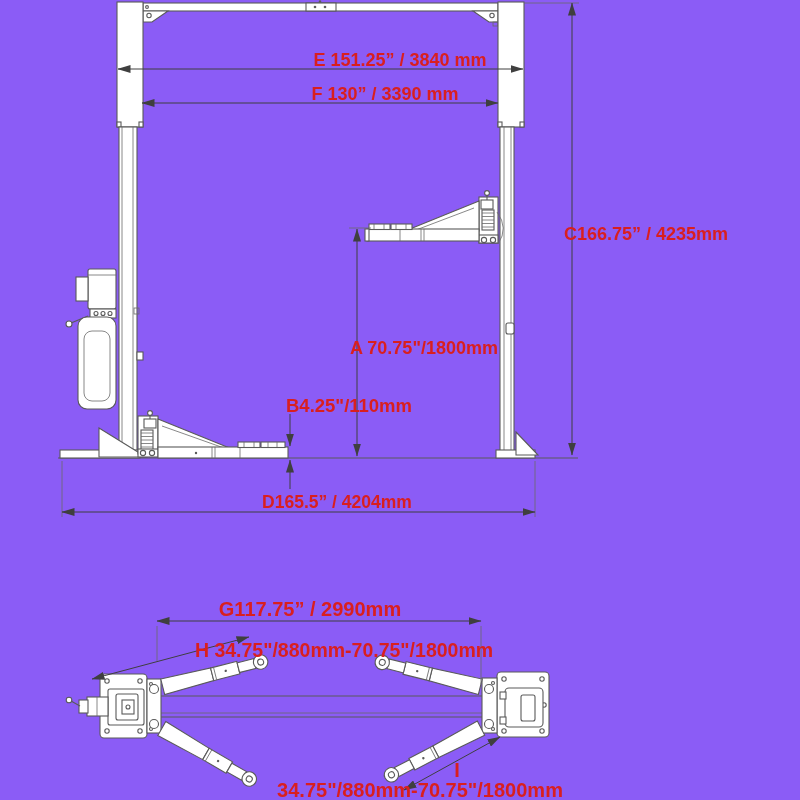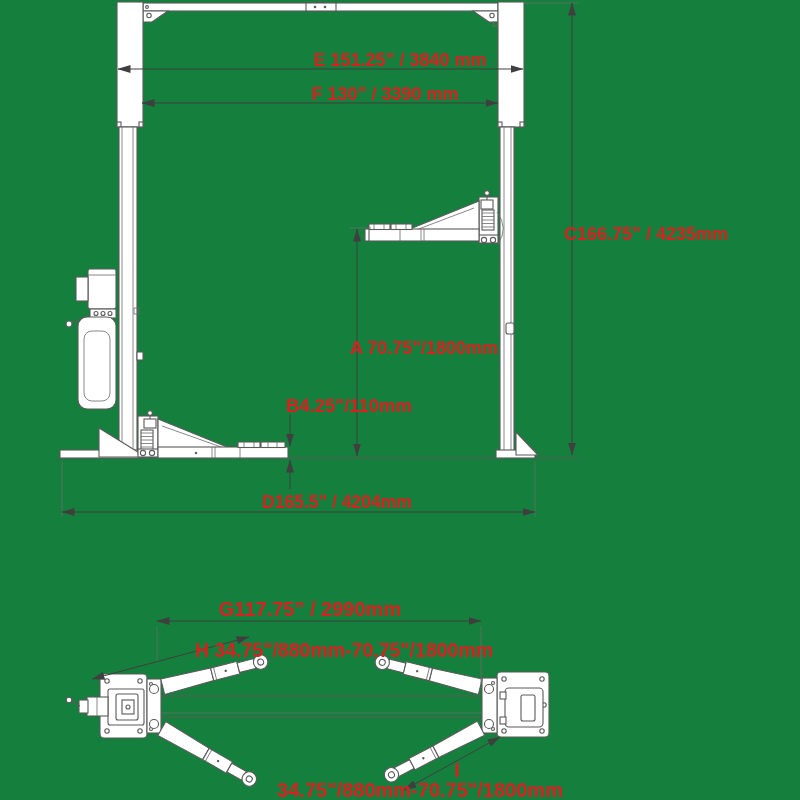--- a/index.html
+++ b/index.html
@@ -1,16 +1,16 @@
 <!DOCTYPE html>
 <html><head>
 <meta charset="utf-8">
 <style>
   html,body{margin:0;padding:0;background:#ffffff;}
-  .canvas{position:relative;width:800px;height:800px;background:#15803d;overflow:hidden;}
+  .canvas{position:relative;width:800px;height:800px;background:#8b5cf6;overflow:hidden;}
   svg{display:block;}
   .ln{stroke:#5a5a5a;fill:none;stroke-width:1.1;}
   .lnf{stroke:#5a5a5a;fill:#ffffff;stroke-width:1.1;}
   .thin{stroke:#6a6a6a;stroke-width:0.8;}
   .dim{stroke:#3f3f3f;stroke-width:1;fill:none;}
   .red{fill:#d91f1f;font-family:"Liberation Sans",sans-serif;font-weight:bold;}
   .dot{fill:#5a5a5a;stroke:none;}
 </style>
 </head>
 <body>

